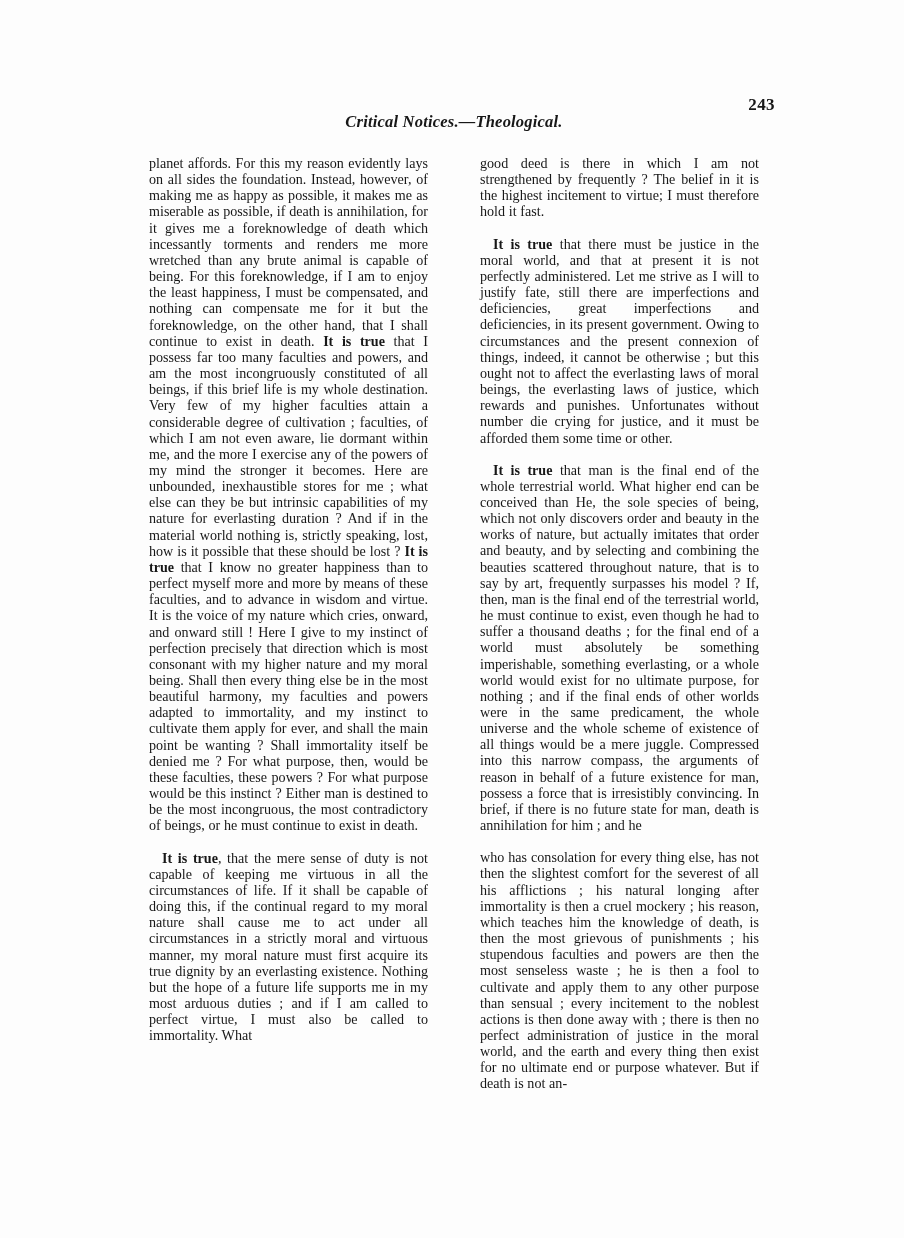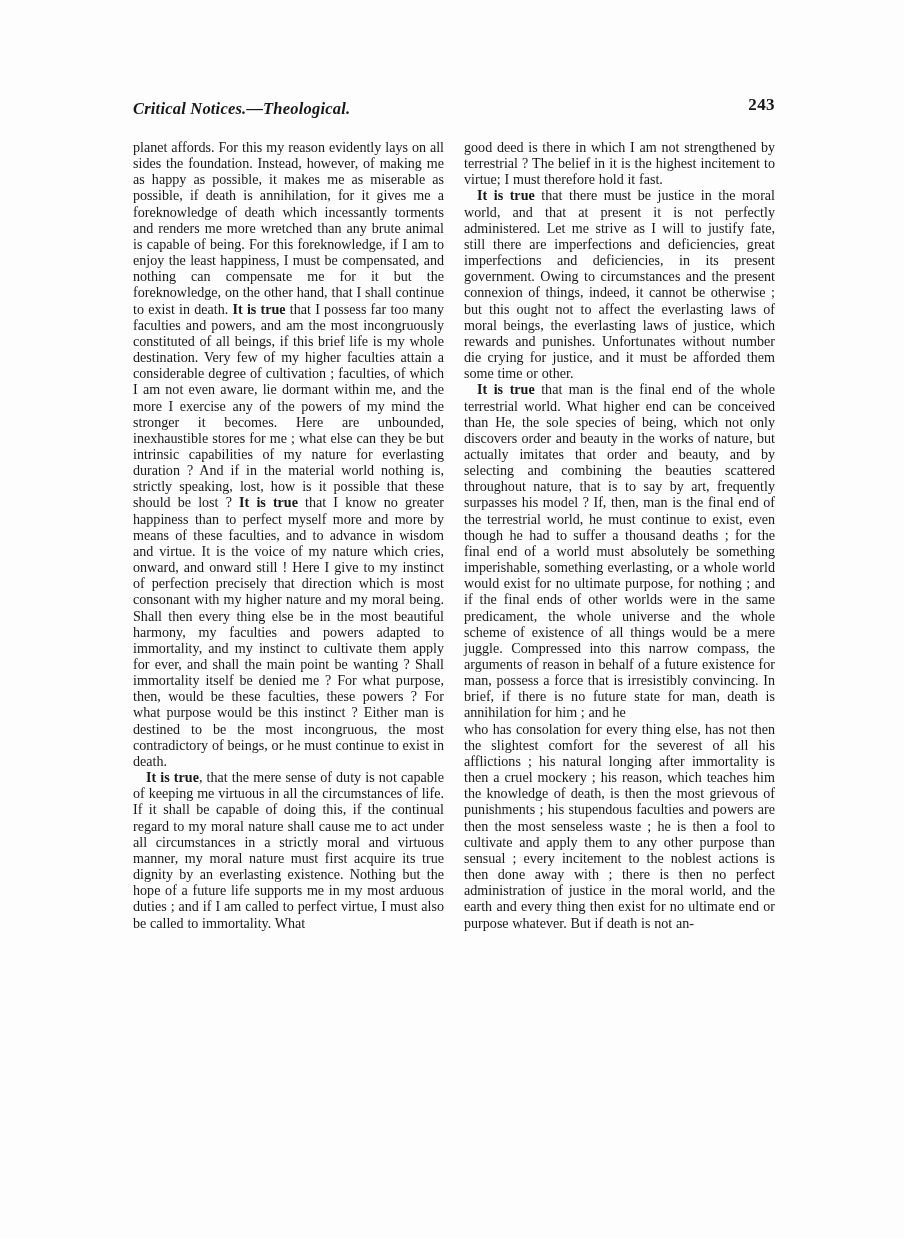--- a/index.html
+++ b/index.html
@@ -28,22 +28,23 @@
   #running-head {
     position: absolute;
     left: 133px;
     top: 96px;
     width: 642px;
     height: 22px;
   }
   #running-head .rh-title {
     position: absolute;
     left: 0;
-    top: 3px;
+    top: 16px;
     width: 642px;
+    text-align: center;
     font-style: italic;
     font-weight: bold;
     font-size: 16.5px;
     letter-spacing: 0.2px;
     white-space: nowrap;
   }
   #running-head .rh-folio {
     position: absolute;
     right: 0;
     top: -1px;
@@ -64,21 +65,21 @@
   }
   .column {
     width: 311px;
     font-size: 14.1px;
     line-height: 16.15px;
     text-align: justify;
     text-justify: inter-word;
     hyphens: none;
   }
   .column p {
-    margin: 0;
+    margin: 16px;
     text-indent: 0;
   }
   .column p.indent {
     text-indent: 13px;
   }
   
   .column p.heavy {
     font-weight: normal;
   }
   .it {
@@ -96,20 +97,20 @@
     <div class="rh-title">Critical Notices.—Theological.</div>
     <div class="rh-folio">243</div>
   </div>
 
   <div id="body-area">
     <div class="column" id="col-left">
         <p><span>planet affords. For this my reason evidently lays on all sides the foundation. Instead, however, of making me as happy as possible, it makes me as miserable as possible, if death is annihilation, for it gives me a foreknowledge of death which incessantly torments and renders me more wretched than any brute animal is capable of being. For this foreknowledge, if I am to enjoy the least happiness, I must be compensated, and nothing can compensate me for it but the foreknowledge, on the other hand, that I shall continue to exist in death. </span><span class="it">It is true</span><span> that I possess far too many faculties and powers, and am the most incongruously constituted of all beings, if this brief life is my whole destination. Very few of my higher faculties attain a considerable degree of cultivation ; faculties, of which I am not even aware, lie dormant within me, and the more I exercise any of the powers of my mind the stronger it becomes. Here are unbounded, inexhaustible stores for me ; what else can they be but intrinsic capabilities of my nature for everlasting duration ? And if in the material world nothing is, strictly speaking, lost, how is it possible that these should be lost ? </span><span class="it">It is true</span><span> that I know no greater happiness than to perfect myself more and more by means of these faculties, and to advance in wisdom and virtue. It is the voice of my nature which cries, onward, and onward still ! Here I give to my instinct of perfection precisely that direction which is most consonant with my higher nature and my moral being. Shall then every thing else be in the most beautiful harmony, my faculties and powers adapted to immortality, and my instinct to cultivate them apply for ever, and shall the main point be wanting ? Shall immortality itself be denied me ? For what purpose, then, would be these faculties, these powers ? For what purpose would be this instinct ? Either man is destined to be the most incongruous, the most contradictory of beings, or he must continue to exist in death.</span></p>
         <p class="indent"><span class="it">It is true</span><span>, that the mere sense of duty is not capable of keeping me virtuous in all the circumstances of life. If it shall be capable of doing this, if the continual regard to my moral nature shall cause me to act under all circumstances in a strictly moral and virtuous manner, my moral nature must first acquire its true dignity by an everlasting existence. Nothing but the hope of a future life supports me in my most arduous duties ; and if I am called to perfect virtue, I must also be called to immortality. What</span></p>
       </div>
     <div class="column" id="col-right">
-        <p><span>good deed is there in which I am not strengthened by terrestrial ? The belief in it is the highest incitement to virtue; I must therefore hold it fast.</span></p>
+        <p><span>good deed is there in which I am not strengthened by frequently ? The belief in it is the highest incitement to virtue; I must therefore hold it fast.</span></p>
         <p class="indent"><span class="it">It is true</span><span> that there must be justice in the moral world, and that at present it is not perfectly administered. Let me strive as I will to justify fate, still there are imperfections and deficiencies, great imperfections and deficiencies, in its present government. Owing to circumstances and the present connexion of things, indeed, it cannot be otherwise ; but this ought not to affect the everlasting laws of moral beings, the everlasting laws of justice, which rewards and punishes. Unfortunates without number die crying for justice, and it must be afforded them some time or other.</span></p>
         <p class="indent"><span class="it">It is true</span><span> that man is the final end of the whole terrestrial world. What higher end can be conceived than He, the sole species of being, which not only discovers order and beauty in the works of nature, but actually imitates that order and beauty, and by selecting and combining the beauties scattered throughout nature, that is to say by art, frequently surpasses his model ? If, then, man is the final end of the terrestrial world, he must continue to exist, even though he had to suffer a thousand deaths ; for the final end of a world must absolutely be something imperishable, something everlasting, or a whole world would exist for no ultimate purpose, for nothing ; and if the final ends of other worlds were in the same predicament, the whole universe and the whole scheme of existence of all things would be a mere juggle. Compressed into this narrow compass, the arguments of reason in behalf of a future existence for man, possess a force that is irresistibly convincing. In brief, if there is no future state for man, death is annihilation for him ; and he</span></p>
         <p class="heavy"><span>who has consolation for every thing else, has not then the slightest comfort for the severest of all his afflictions ; his natural longing after immortality is then a cruel mockery ; his reason, which teaches him the knowledge of death, is then the most grievous of punishments ; his stupendous faculties and powers are then the most senseless waste ; he is then a fool to cultivate and apply them to any other purpose than sensual ; every incitement to the noblest actions is then done away with ; there is then no perfect administration of justice in the moral world, and the earth and every thing then exist for no ultimate end or purpose whatever. But if death is not an-</span></p>
       </div>
   </div>
 
 </div>
 
 </body></html>

